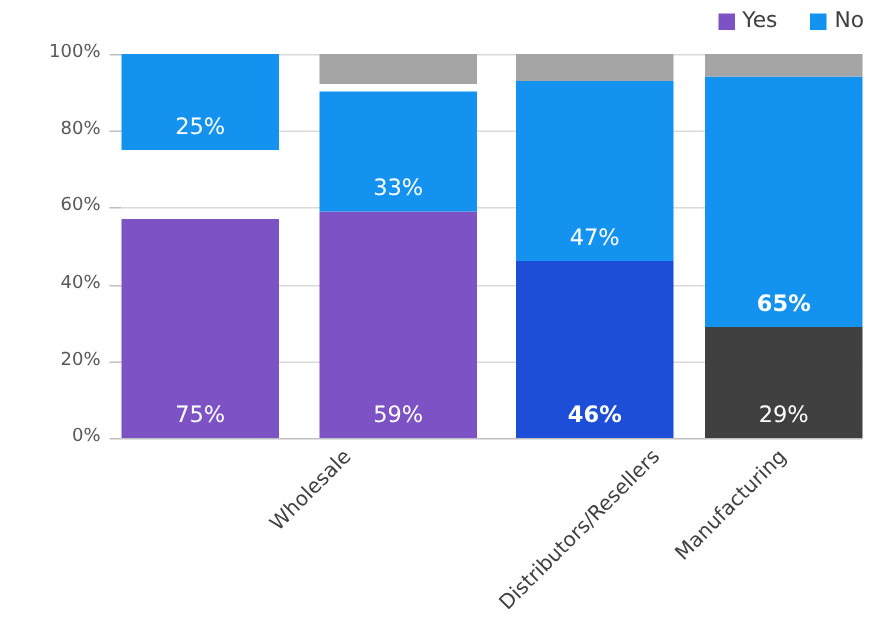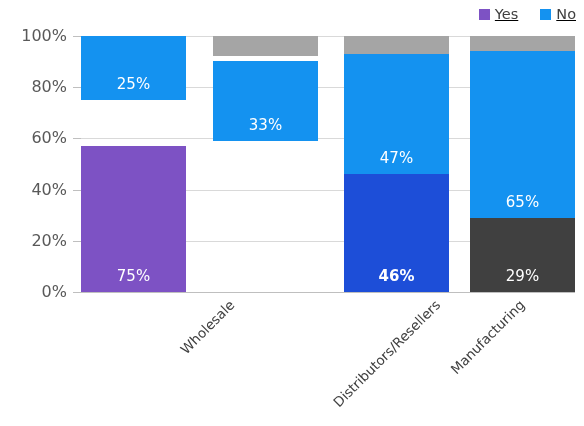--- a/index.html
+++ b/index.html
@@ -21,21 +21,20 @@
 
   
   #legend {
     position: absolute;
     top: 4px;
     right: 8px;
     height: 20px;
     display: flex;
     align-items: center;
     gap: 22px;
-    text-decoration: underline;
   }
   .legend-entry {
     display: flex;
     align-items: center;
     gap: 5px;
   }
   .legend-swatch {
     width: 11px;
     height: 11px;
     display: block;
@@ -80,21 +79,21 @@
   .ytick-row {
     position: absolute;
     left: 0;
     width: 81px;
     height: 0;
   }
   .ytick-row .ytl {
     position: absolute;
     right: 14px;
     top: -8px;
-    font-size: 16px;
+    font-size: 12px;
     color: #595959;
     line-height: 1;
     white-space: nowrap;
   }
   .ytick-row .ytm {
     position: absolute;
     right: 0;
     top: 0;
     width: 8px;
     height: 1px;
@@ -192,39 +191,42 @@
 
     <div class="bar-group" id="bar-0" style="left: 0px; width: 105px; height: 256px;">
         <div class="seg" style="height: 146px; bottom: 0px; background: rgb(125, 82, 196);">
           <span class="seg-label">75%</span>
         </div>
         <div class="seg" style="height: 64px; bottom: 192px; background: rgb(20, 146, 240);">
           <span class="seg-label">25%</span>
         </div>
       </div>
     <div class="bar-group" id="bar-1" style="left: 132px; width: 105px; height: 256px;">
+        <div class="seg" style="height: 151.04px; bottom: 0px; background: rgb(125, 82, 196);">
+          <span class="seg-label">59%</span>
+        </div>
         <div class="seg" style="height: 80px; bottom: 151.04px; background: rgb(20, 146, 240);">
           <span class="seg-label">33%</span>
         </div>
         <div class="seg" style="height: 20.48px; bottom: 235.52px; background: rgb(165, 165, 165);"></div>
       </div>
     <div class="bar-group" id="bar-2" style="left: 263px; width: 105px; height: 256px;">
         <div class="seg" style="height: 117.76px; bottom: 0px; background: #1d4ed8; font-weight: bold;">
           <span class="seg-label">46%</span>
         </div>
         <div class="seg" style="height: 120.32px; bottom: 117.76px; background: rgb(20, 146, 240);">
           <span class="seg-label">47%</span>
         </div>
         <div class="seg" style="height: 17.92px; bottom: 238.08px; background: rgb(165, 165, 165);"></div>
       </div>
     <div class="bar-group" id="bar-3" style="left: 389px; width: 105px; height: 256px;">
         <div class="seg" style="height: 74.24px; bottom: 0px; background: #404040;">
           <span class="seg-label">29%</span>
         </div>
-        <div class="seg" style="height: 166.4px; bottom: 74.24px; background: rgb(20, 146, 240);">
+        <div class="seg" style="height: 166.4px; bottom: 74.24px; background: rgb(20, 146, 240); font-weight: bold;">
           <span class="seg-label">65%</span>
         </div>
         <div class="seg" style="height: 15.36px; bottom: 240.64px; background: rgb(165, 165, 165);"></div>
       </div>
   </div>
 
   <div id="axis-line"></div>
 
   <div class="xcat" style="left:158px">
       <span class="xcat-inner">Wholesale</span>

